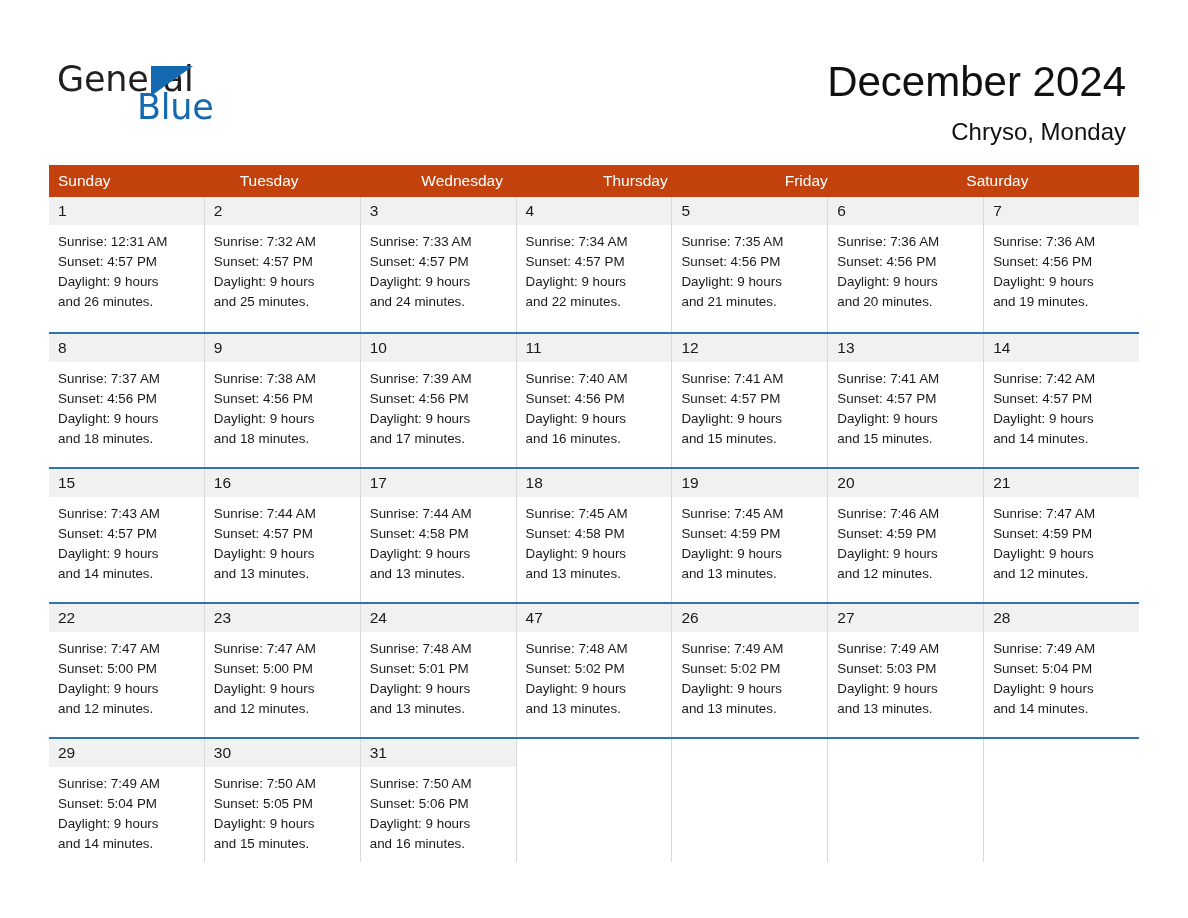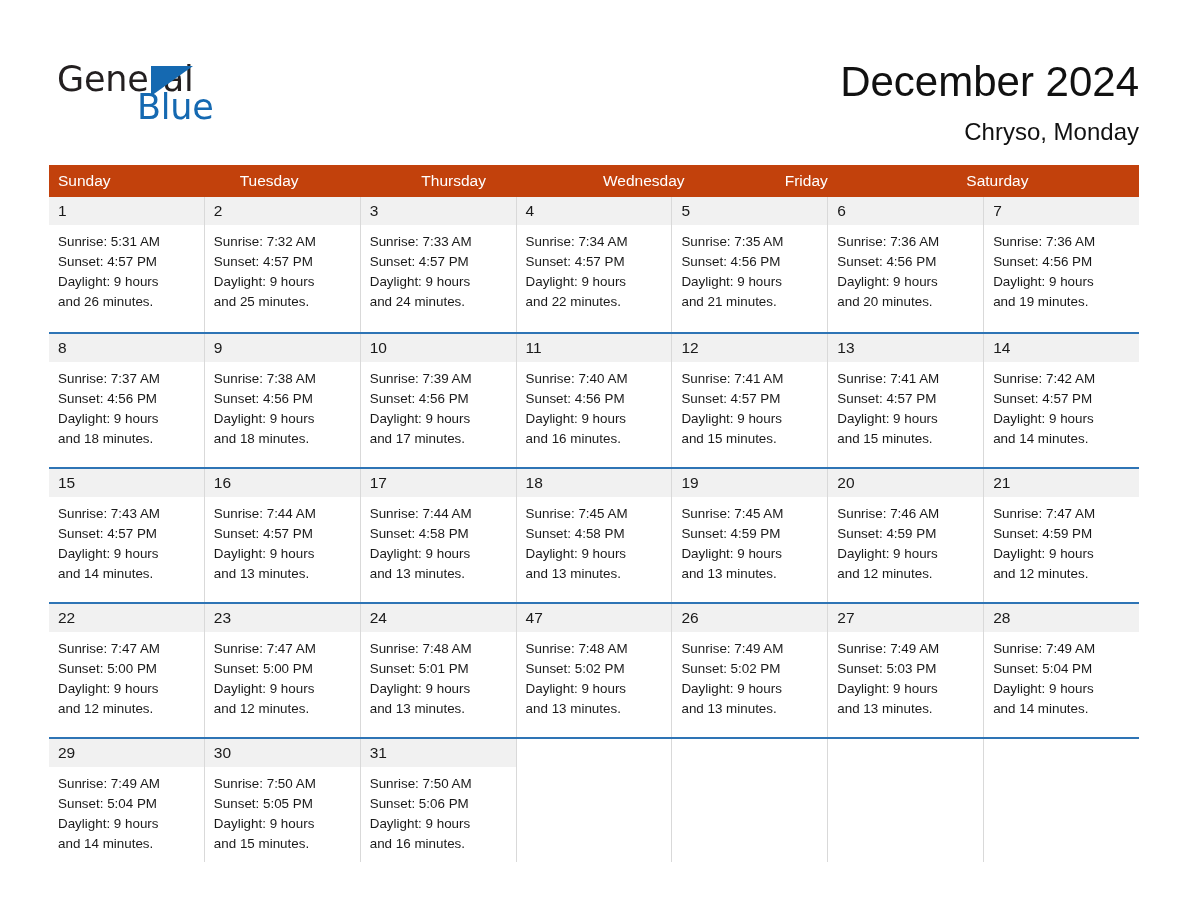--- a/index.html
+++ b/index.html
@@ -60,21 +60,21 @@
     top: 28px;
     font-size: 35px;
     letter-spacing: -0.2px;
     color: #1569b1;
     font-family: "DejaVu Sans", sans-serif;
     font-weight: 400;
     line-height: 38px;
   }
   .title-block {
     position: absolute;
-    right: 49px;
+    right: 62px;
     top: 48px;
     text-align: right;
   }
   .cal-title {
     font-size: 42px;
     font-weight: 400;
     color: #111111;
     line-height: 52px;
     white-space: nowrap;
   }
@@ -160,31 +160,31 @@
       <div class="cal-title">December 2024</div>
       <div class="cal-subtitle">Chryso, Monday</div>
     </div>
 
   </div>
 
   <div class="calendar">
     <div class="weekday-row">
       <div class="weekday">Sunday</div>
       <div class="weekday">Tuesday</div>
+      <div class="weekday">Wednesday</div>
       <div class="weekday">Thursday</div>
-      <div class="weekday">Wednesday</div>
       <div class="weekday">Friday</div>
       <div class="weekday">Saturday</div>
     </div>
 
     <div class="week-row first">
       <div class="day-cell">
         <div class="daynum-band"><span class="daynum">1</span></div>
         <div class="day-info">
-          <div>Sunrise: 5:31 AM</div>
+          <div>Sunrise: 12:31 AM</div>
           <div>Sunset: 4:57 PM</div>
           <div>Daylight: 9 hours</div>
           <div>and 26 minutes.</div>
         </div>
       </div>
       <div class="day-cell">
         <div class="daynum-band"><span class="daynum">2</span></div>
         <div class="day-info">
           <div>Sunrise: 7:32 AM</div>
           <div>Sunset: 4:57 PM</div>

